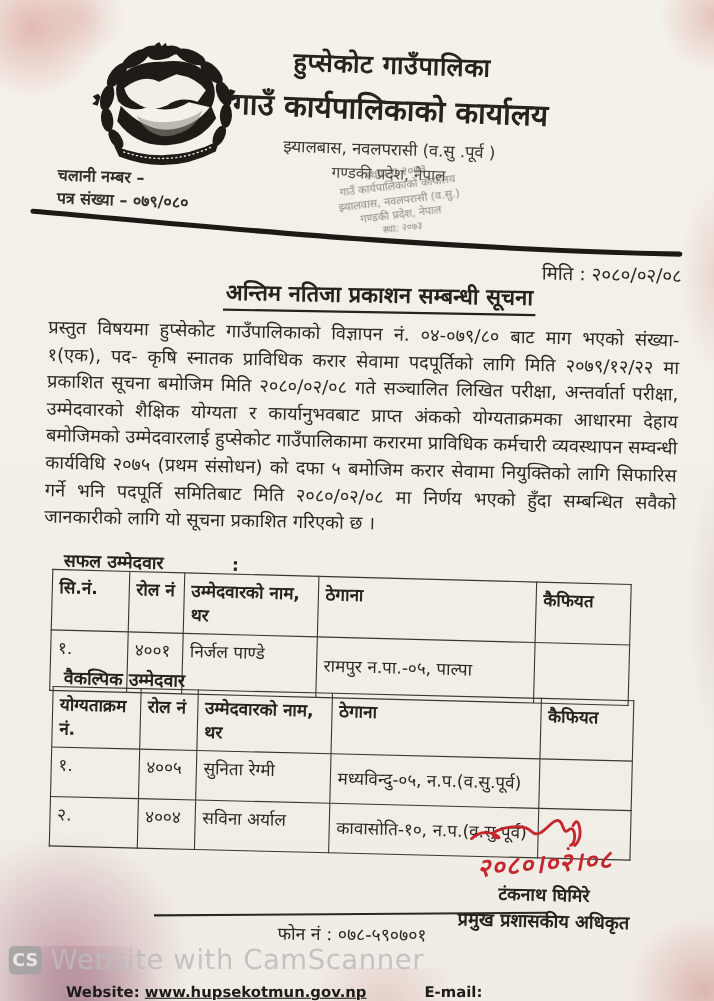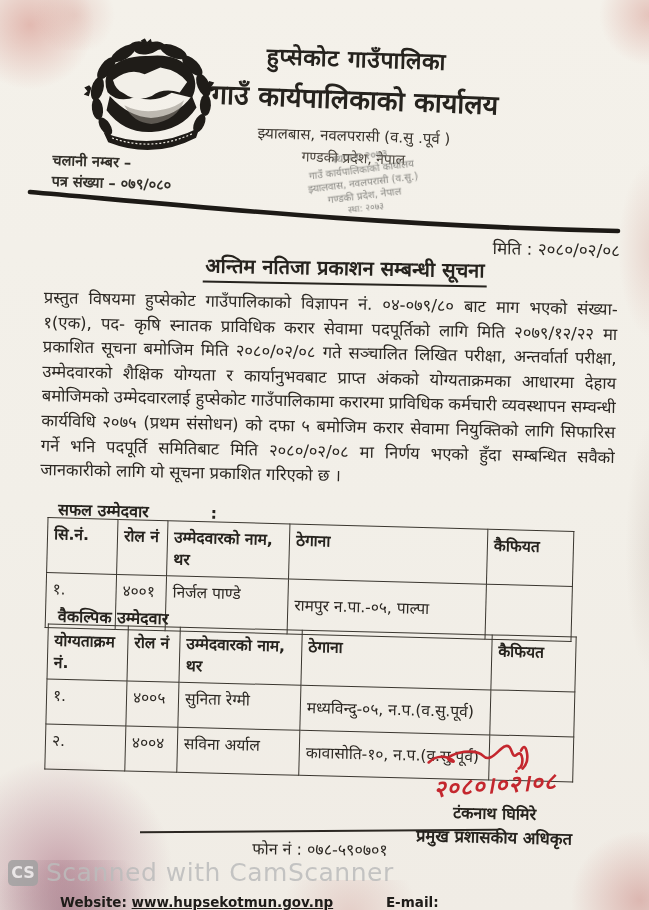--- a/index.html
+++ b/index.html
@@ -254,16 +254,16 @@
 
   <div class="abs weblinks">
     <span>Website:</span>
     <span class="url">www.hupsekotmun.gov.np</span>
     <span class="email">E-mail:</span>
     <span>hupsekotmun@gmail.com</span>
   </div>
 
   <div class="abs cam">
     <div class="cs-badge">CS</div>
-    <div class="cam-text">Scanned with CamScanner</div>
+    <div class="cam-text">Website with CamScanner</div>
   </div>
 
 </div>
 
 </body></html>

